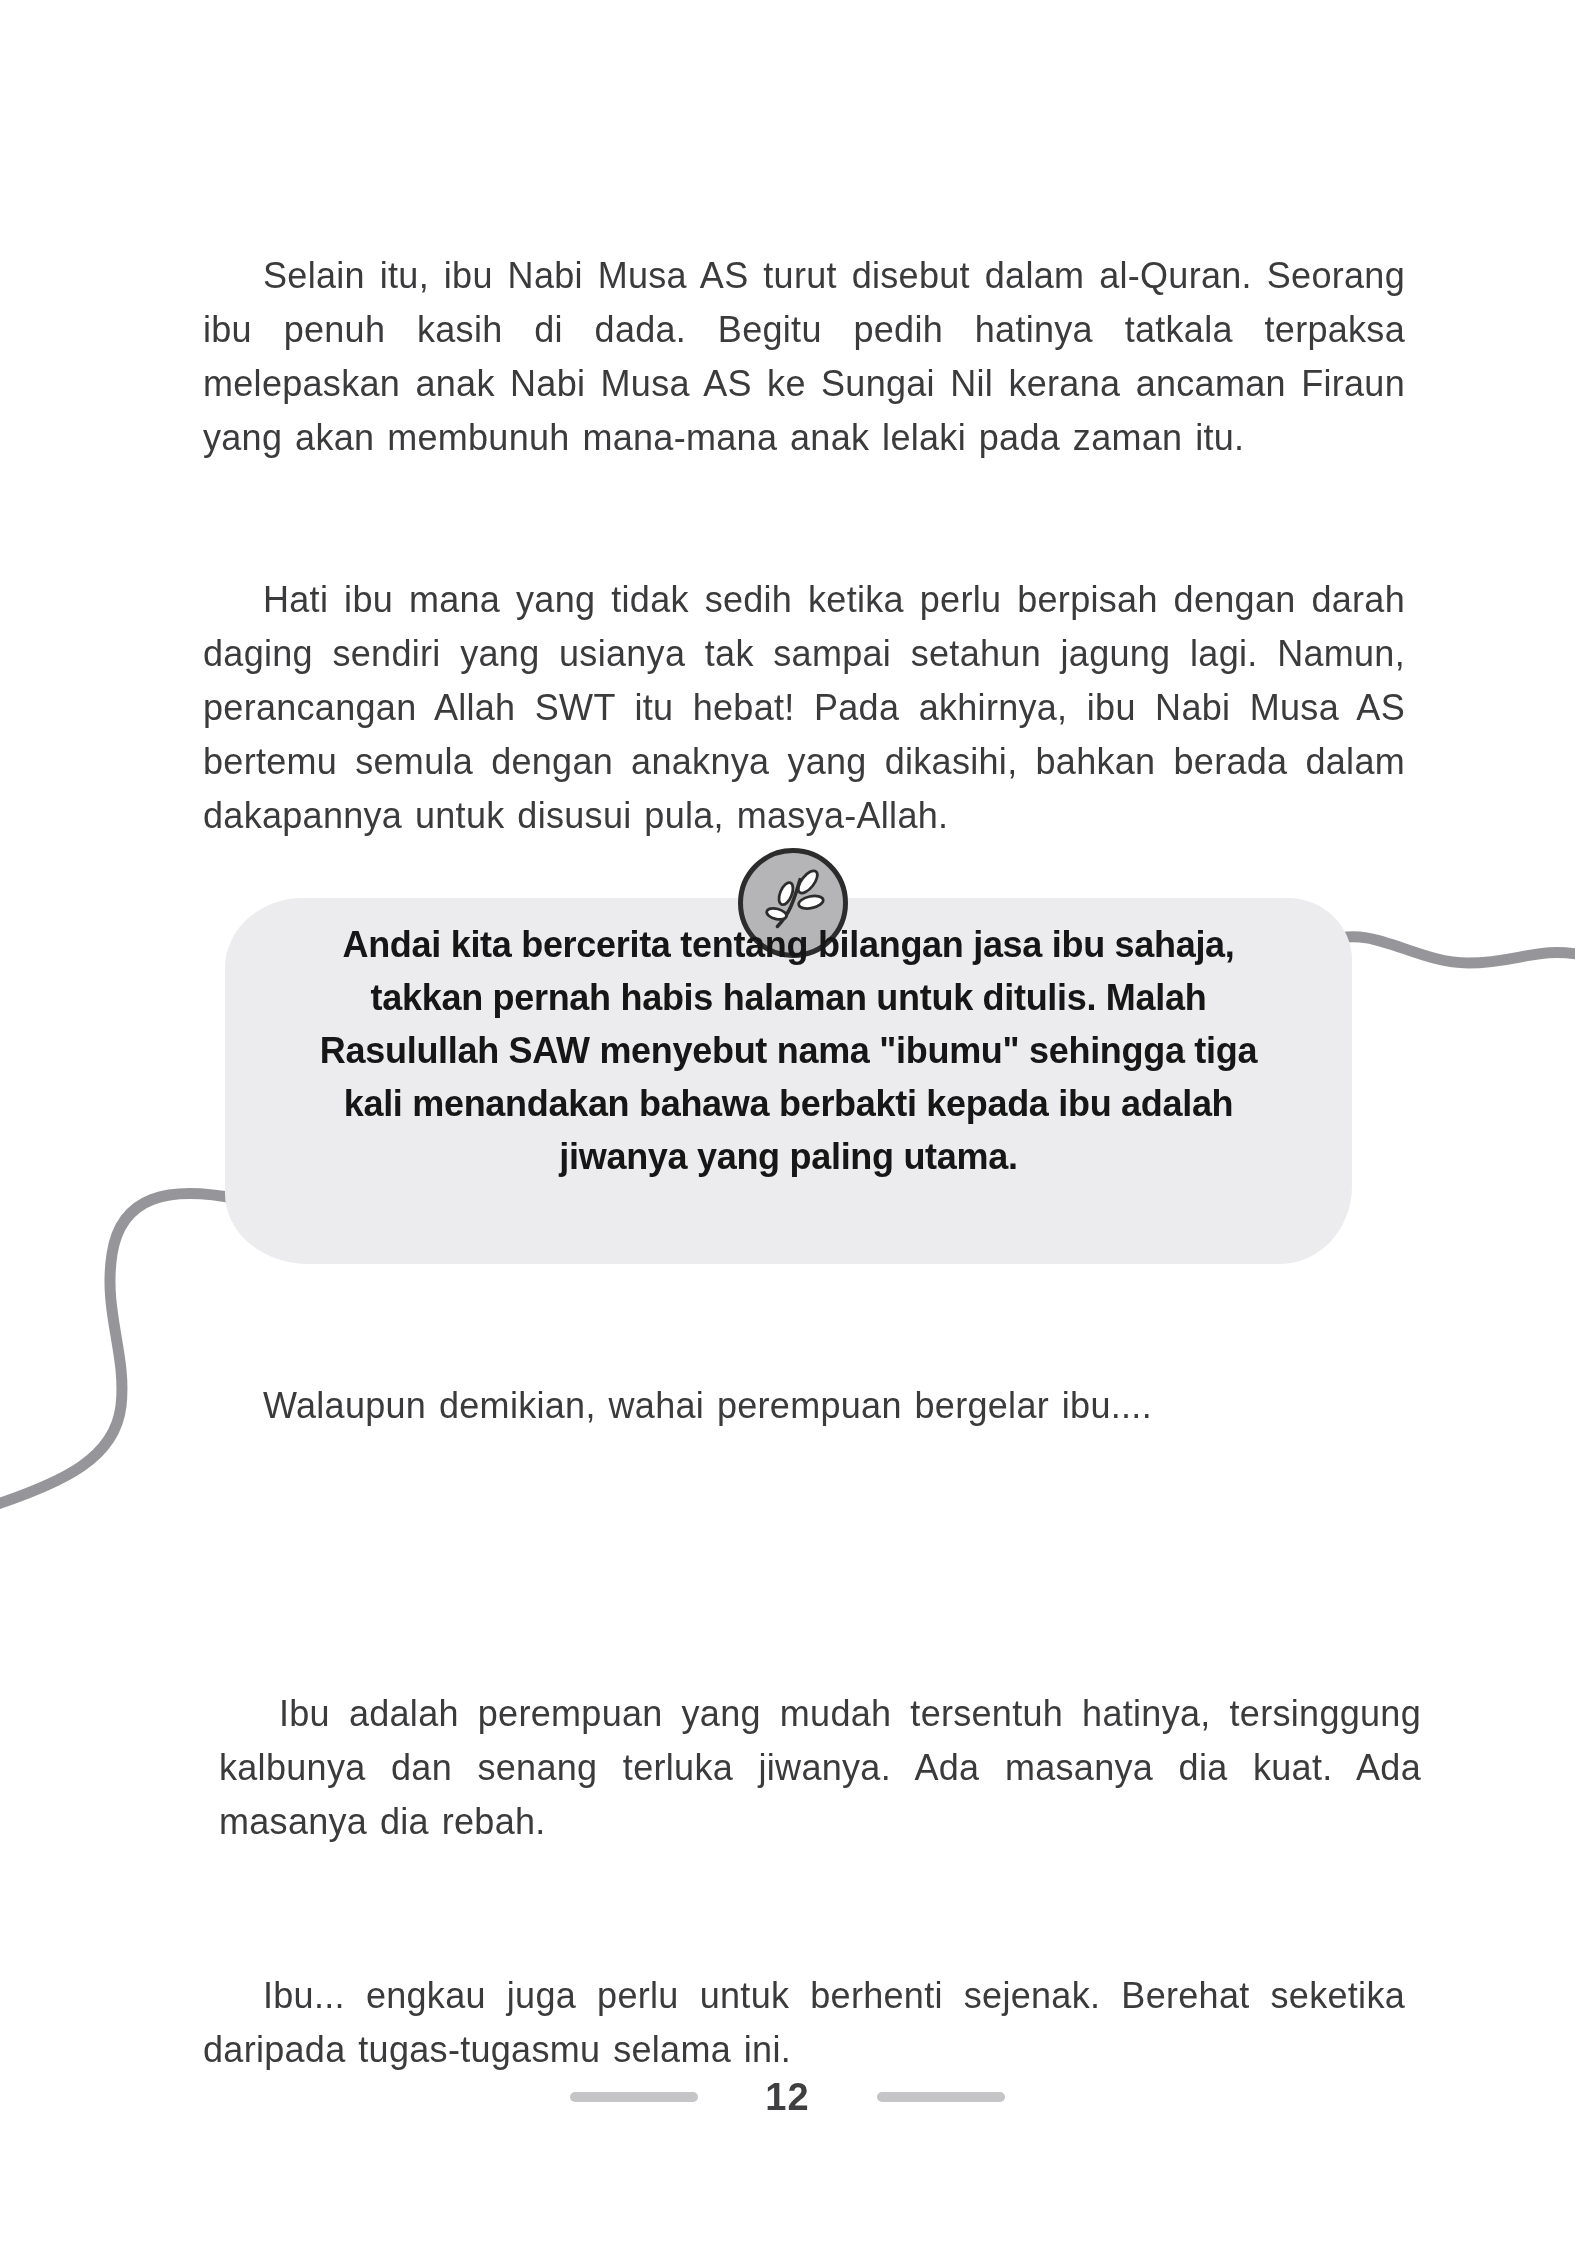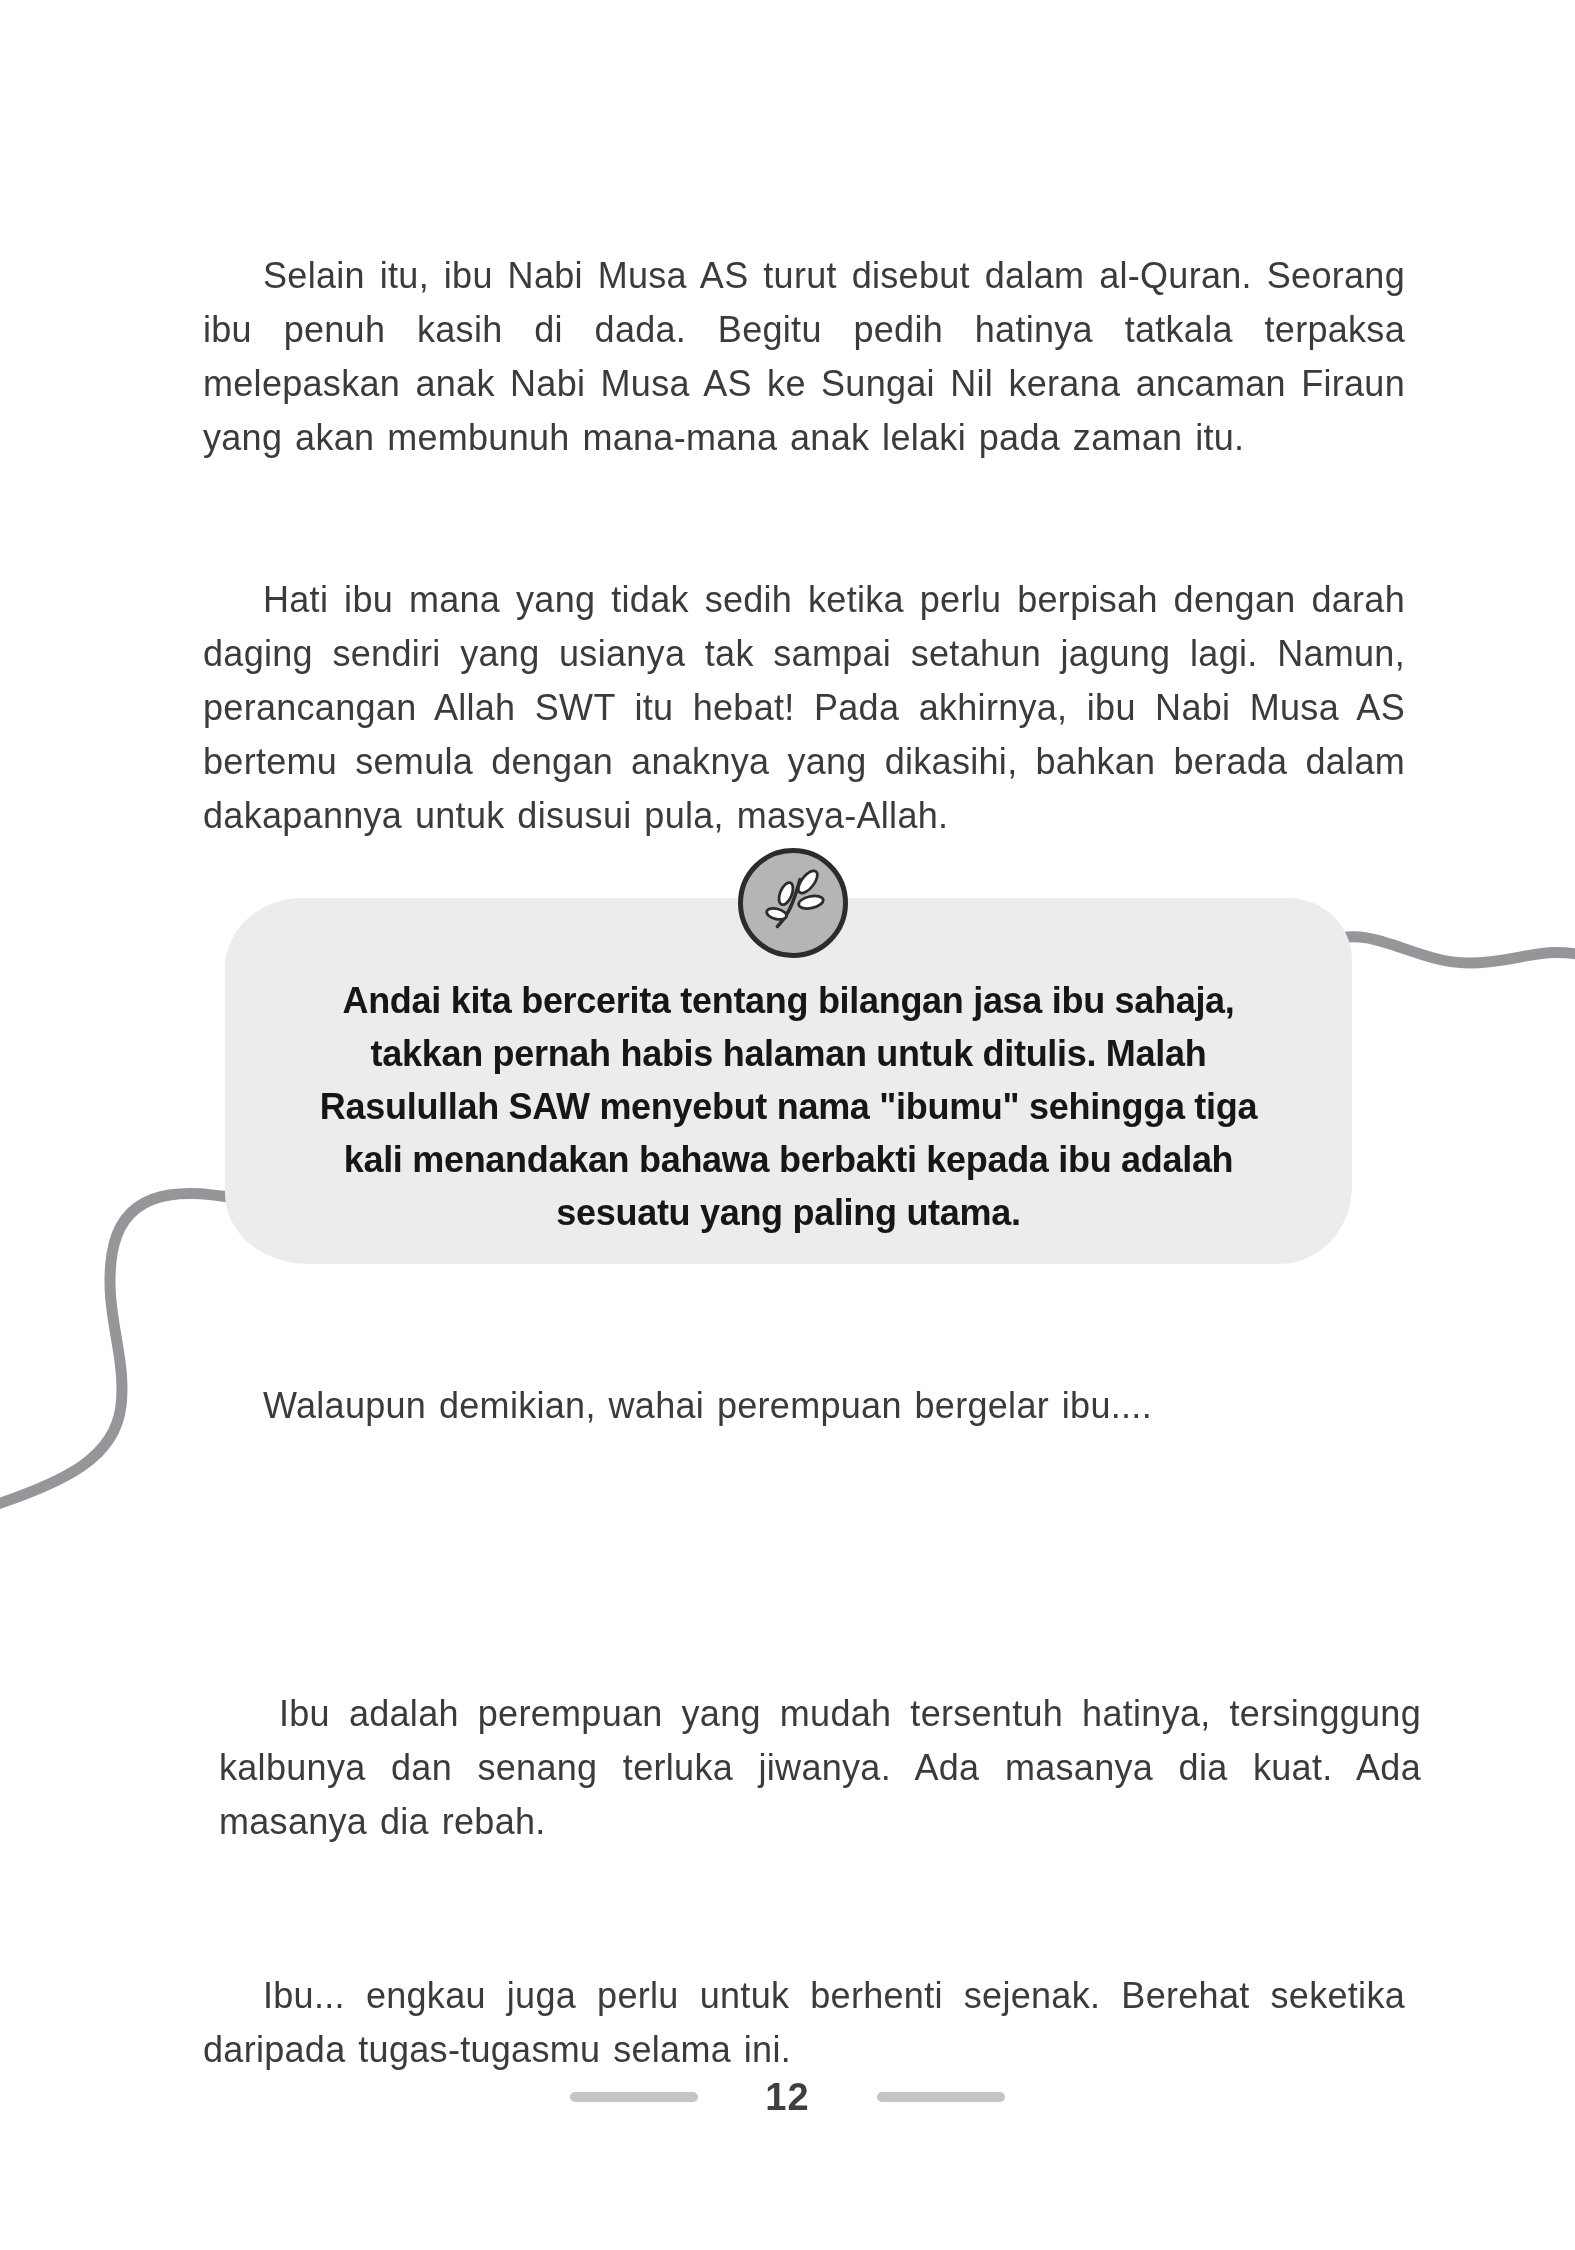--- a/index.html
+++ b/index.html
@@ -56,21 +56,21 @@
     background: #b5b5b8;
     border: 5px solid #2c2c2c;
     border-radius: 50%;
     display: flex;
     align-items: center;
     justify-content: center;
   }
   .quote {
     position: absolute;
     left: 245px;
-    top: 974px;
+    top: 918px;
     width: 1087px;
     text-align: center;
     font-family: "Liberation Sans", sans-serif;
     font-weight: bold;
     font-size: 36px;
     line-height: 53px;
     letter-spacing: -0.3px;
     color: #161616;
   }
   .quote-line { white-space: nowrap; }
@@ -120,21 +120,21 @@
       <ellipse cx="73" cy="49" rx="16" ry="7.5" transform="rotate(-12 73 49)" fill="#ffffff" stroke="#2c2c2c" stroke-width="3.5"></ellipse>
       <ellipse cx="41" cy="38" rx="15" ry="7.5" transform="rotate(-68 41 38)" fill="#ffffff" stroke="#2c2c2c" stroke-width="3.5"></ellipse>
       <ellipse cx="29" cy="64" rx="13" ry="6.5" transform="rotate(14 29 64)" fill="#ffffff" stroke="#2c2c2c" stroke-width="3.5"></ellipse>
     </svg>
   </div>
   <div class="quote">
     <div class="quote-line">Andai kita bercerita tentang bilangan jasa ibu sahaja,</div>
     <div class="quote-line">takkan pernah habis halaman untuk ditulis. Malah</div>
     <div class="quote-line">Rasulullah SAW menyebut nama "ibumu" sehingga tiga</div>
     <div class="quote-line">kali menandakan bahawa berbakti kepada ibu adalah</div>
-    <div class="quote-line">sesuatu yang paling utama.</div>
+    <div class="quote-line">jiwanya yang paling utama.</div>
   </div>
 
   <p class="para p3">Walaupun demikian, wahai perempuan bergelar ibu....</p>
   <p class="para p5">Ibu adalah perempuan yang mudah tersentuh hatinya, tersinggung kalbunya dan senang terluka jiwanya. Ada masanya dia kuat. Ada masanya dia rebah.</p>
   <p class="para p6">Ibu... engkau juga perlu untuk berhenti sejenak. Berehat seketika daripada tugas-tugasmu selama ini.</p>
 
   <div class="footer">
     <div class="footer-bar"></div>
     <div class="footer-num">12</div>
     <div class="footer-bar"></div>

